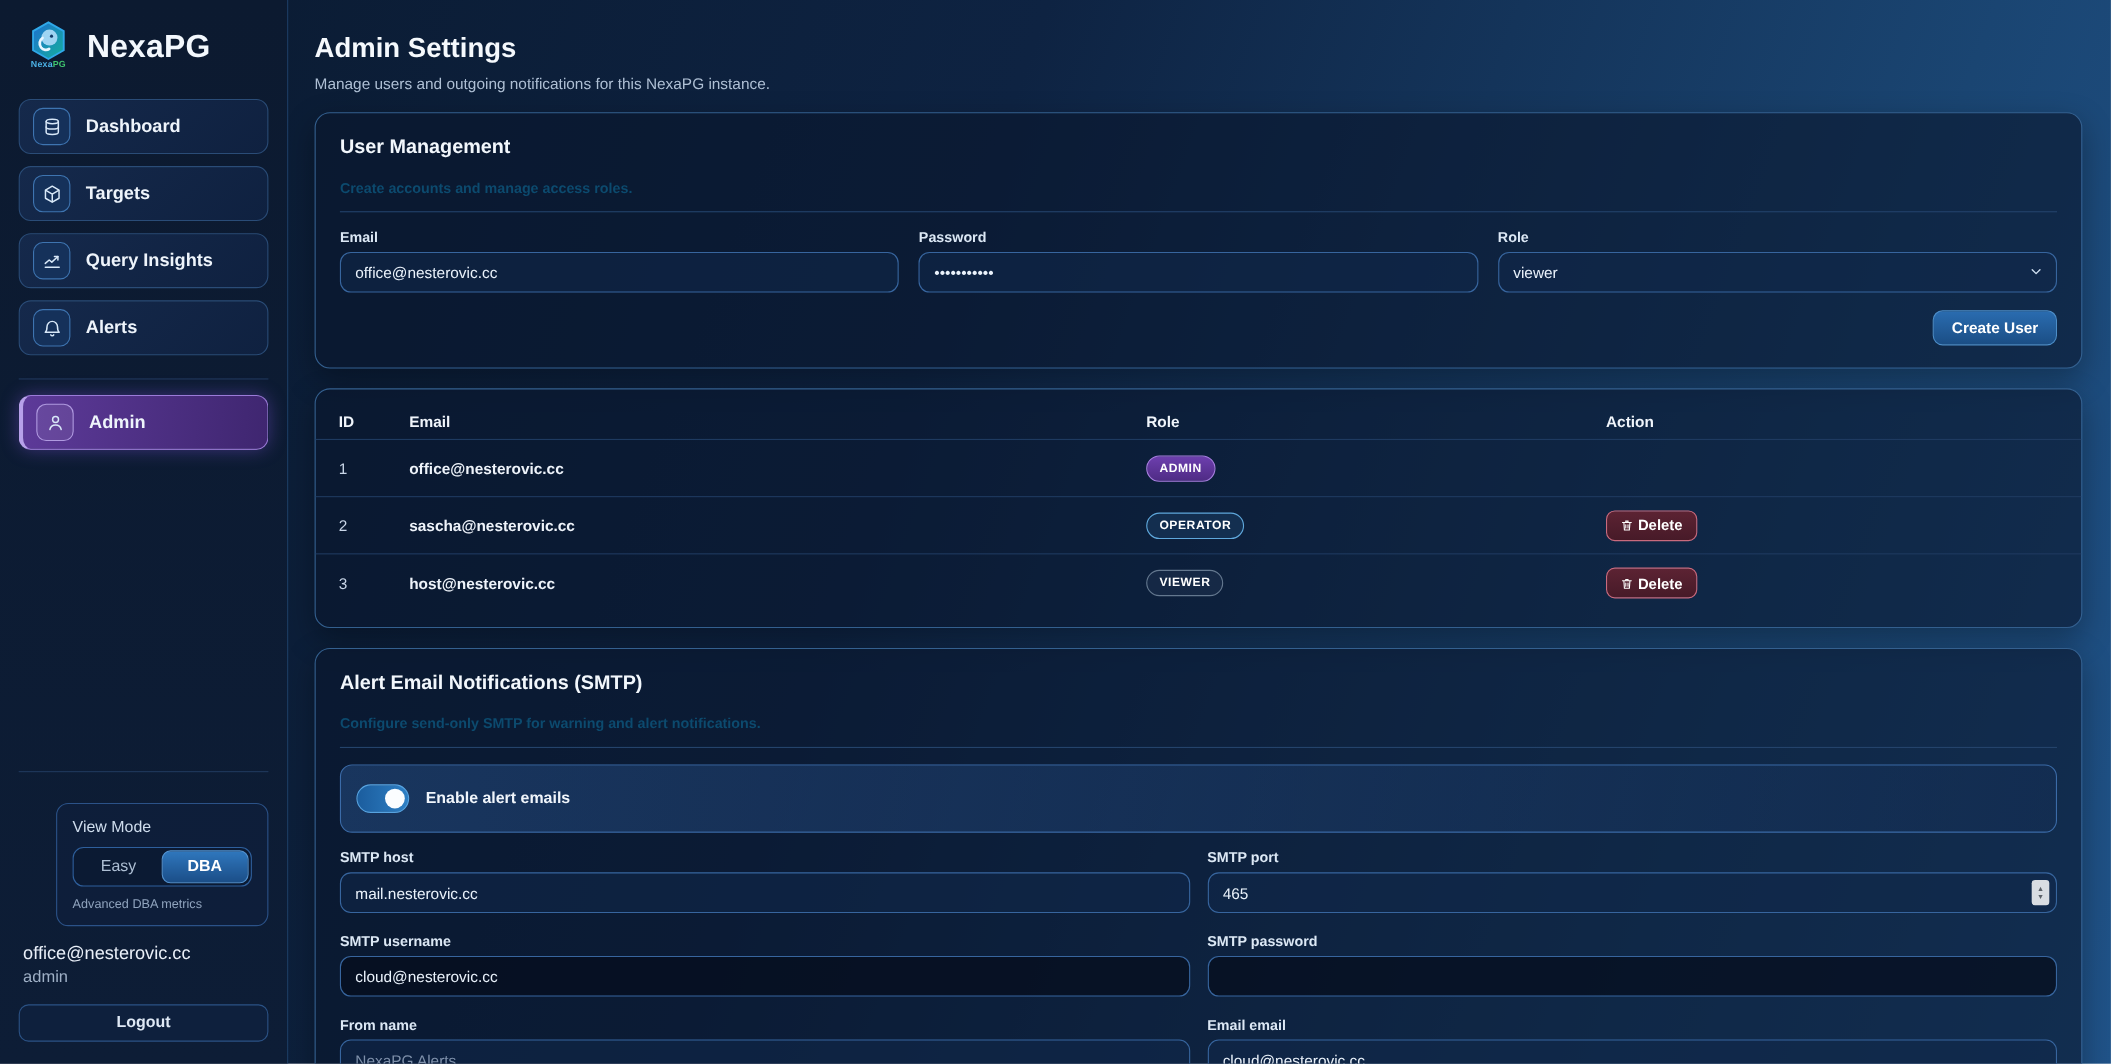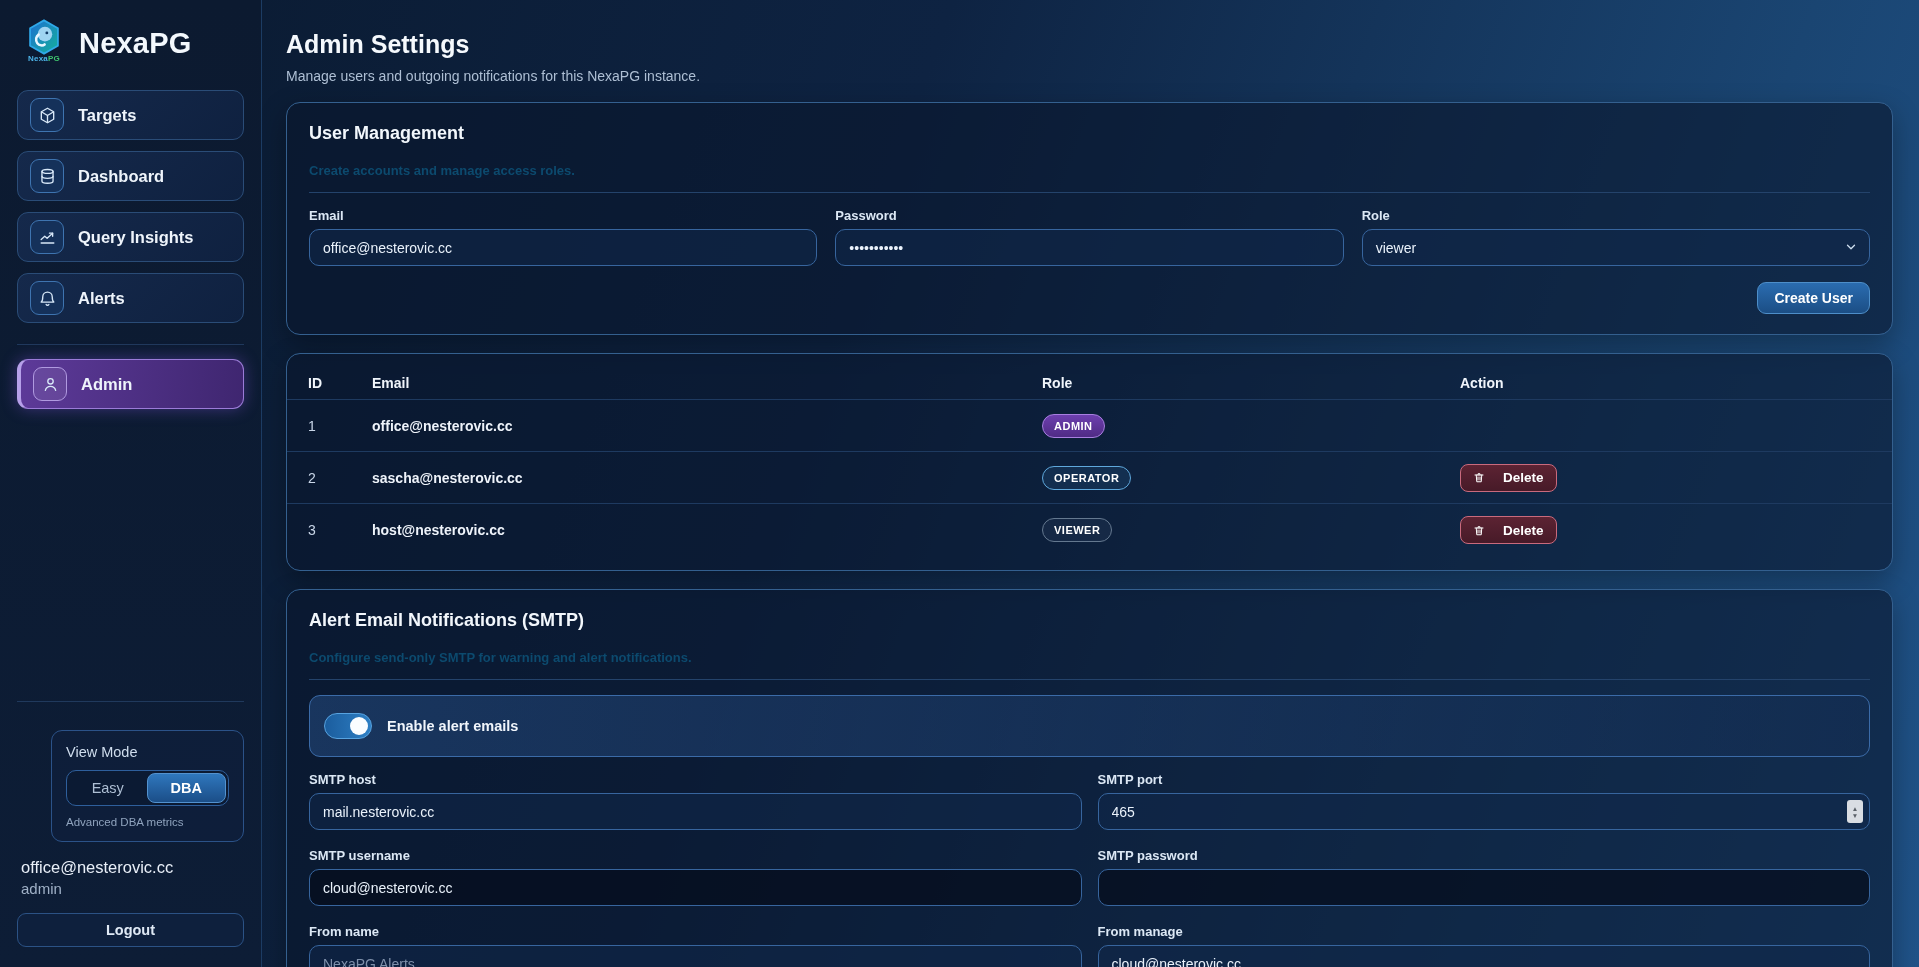--- a/index.html
+++ b/index.html
@@ -117,21 +117,21 @@
   .td-id { font-size:14px; color:#c9d6e8; }
   .td-email { font-size:14px; font-weight:bold; color:#eef3fa; }
   .badge {
     display:inline-flex; align-items:center; height:24px; padding:0 11px;
     border-radius:12px; font-size:11px; font-weight:bold; letter-spacing:.5px; color:#fff;
   }
   .badge[data-role="ADMIN"] { background:linear-gradient(180deg,#6d3fae,#4f2b85); border:1px solid #a87fe0; }
   .badge[data-role="OPERATOR"] { background:rgba(40,90,140,.25); border:1px solid #5fa8dc; }
   .badge[data-role="VIEWER"] { background:rgba(60,80,110,.2); border:1px solid #64788f; }
   .delete-btn {
-    height:28px; padding:0 12px; border-radius:8px; display:inline-flex; align-items:center; gap:18px;
+    height:28px; padding:0 12px; border-radius:8px; display:inline-flex; align-items:center; gap:4px;
     background:linear-gradient(180deg,#5c2333,#471a28); border:1px solid #c96a7d;
     color:#fff; font-size:13.5px; font-weight:bold; cursor:pointer; font-family:inherit;
   }
   .delete-btn svg { width:12px; height:13px; }
   
   .toggle-row {
     display:flex; align-items:center; gap:15px; height:62px; padding:0 14px;
     border:1px solid #3b6ba8; border-radius:11px;
     background:linear-gradient(90deg,rgba(47,95,160,.40),rgba(22,48,90,.30));
     margin-bottom:15px;
@@ -172,37 +172,37 @@
         <path d="M8.6 10.5c-1.6 1-2.2 3.4-.8 5.4 1.2 1.6 3.4 1.8 4.6.8" fill="none" stroke="#e8f6ff" stroke-width="1.6" stroke-linecap="round"></path>
         <circle cx="13.8" cy="9.4" r="0.9" fill="#123a66"></circle>
       </svg>
       <div class="logo-text"><span class="nx">Nexa</span><span class="pg">PG</span></div>
     </div>
     <div class="brand-name">NexaPG</div>
   </div>
 
   <div class="nav-item">
     <span class="icon-box">
-      <svg viewBox="0 0 24 24" fill="none" stroke="currentColor" stroke-width="1.7" stroke-linejoin="round">
-        <path d="M12 2.8l7.8 4.5v9.4L12 21.2l-7.8-4.5V7.3z"></path>
-        <path d="M12 12l7.8-4.7M12 12L4.2 7.3M12 12v9.2"></path>
-      </svg>
-    </span>
-    <span class="nav-label">Targets</span>
-  </div>
-
-  <div class="nav-item">
-    <span class="icon-box">
       <svg viewBox="0 0 24 24" fill="none" stroke="currentColor" stroke-width="1.7" stroke-linecap="round">
         <ellipse cx="12" cy="5.6" rx="7" ry="2.5"></ellipse>
         <path d="M5 5.6v6.2c0 1.4 3.1 2.5 7 2.5s7-1.1 7-2.5V5.6"></path>
         <path d="M5 11.8V18c0 1.4 3.1 2.5 7 2.5s7-1.1 7-2.5v-6.2"></path>
       </svg>
     </span>
     <span class="nav-label">Dashboard</span>
+  </div>
+
+  <div class="nav-item">
+    <span class="icon-box">
+      <svg viewBox="0 0 24 24" fill="none" stroke="currentColor" stroke-width="1.7" stroke-linejoin="round">
+        <path d="M12 2.8l7.8 4.5v9.4L12 21.2l-7.8-4.5V7.3z"></path>
+        <path d="M12 12l7.8-4.7M12 12L4.2 7.3M12 12v9.2"></path>
+      </svg>
+    </span>
+    <span class="nav-label">Targets</span>
   </div>
 
   <div class="nav-item">
     <span class="icon-box">
       <svg viewBox="0 0 24 24" fill="none" stroke="currentColor" stroke-width="1.7" stroke-linecap="round" stroke-linejoin="round">
         <path d="M4 14.5l4.5-4 3 2.5 7-6.5"></path>
         <path d="M14.5 6.5h4v4"></path>
         <path d="M4 19h16"></path>
       </svg>
     </span>
@@ -366,21 +366,21 @@
                 <span>▲</span>
                 <span>▼</span>
               </div>
           </div>
         </div>
         <div class="fgroup">
           <label class="field-label">SMTP password</label>
           <input class="tinput dark" type="text" value="" style="">
         </div>
         <div class="fgroup">
-          <label class="field-label">From manage</label>
+          <label class="field-label">Email email</label>
           <input class="tinput" type="text" value="cloud@nesterovic.cc" style="">
         </div>
         <div class="starttls-box">
           
           
         </div>
       </div>
     </div>
   </section>
 </main>

